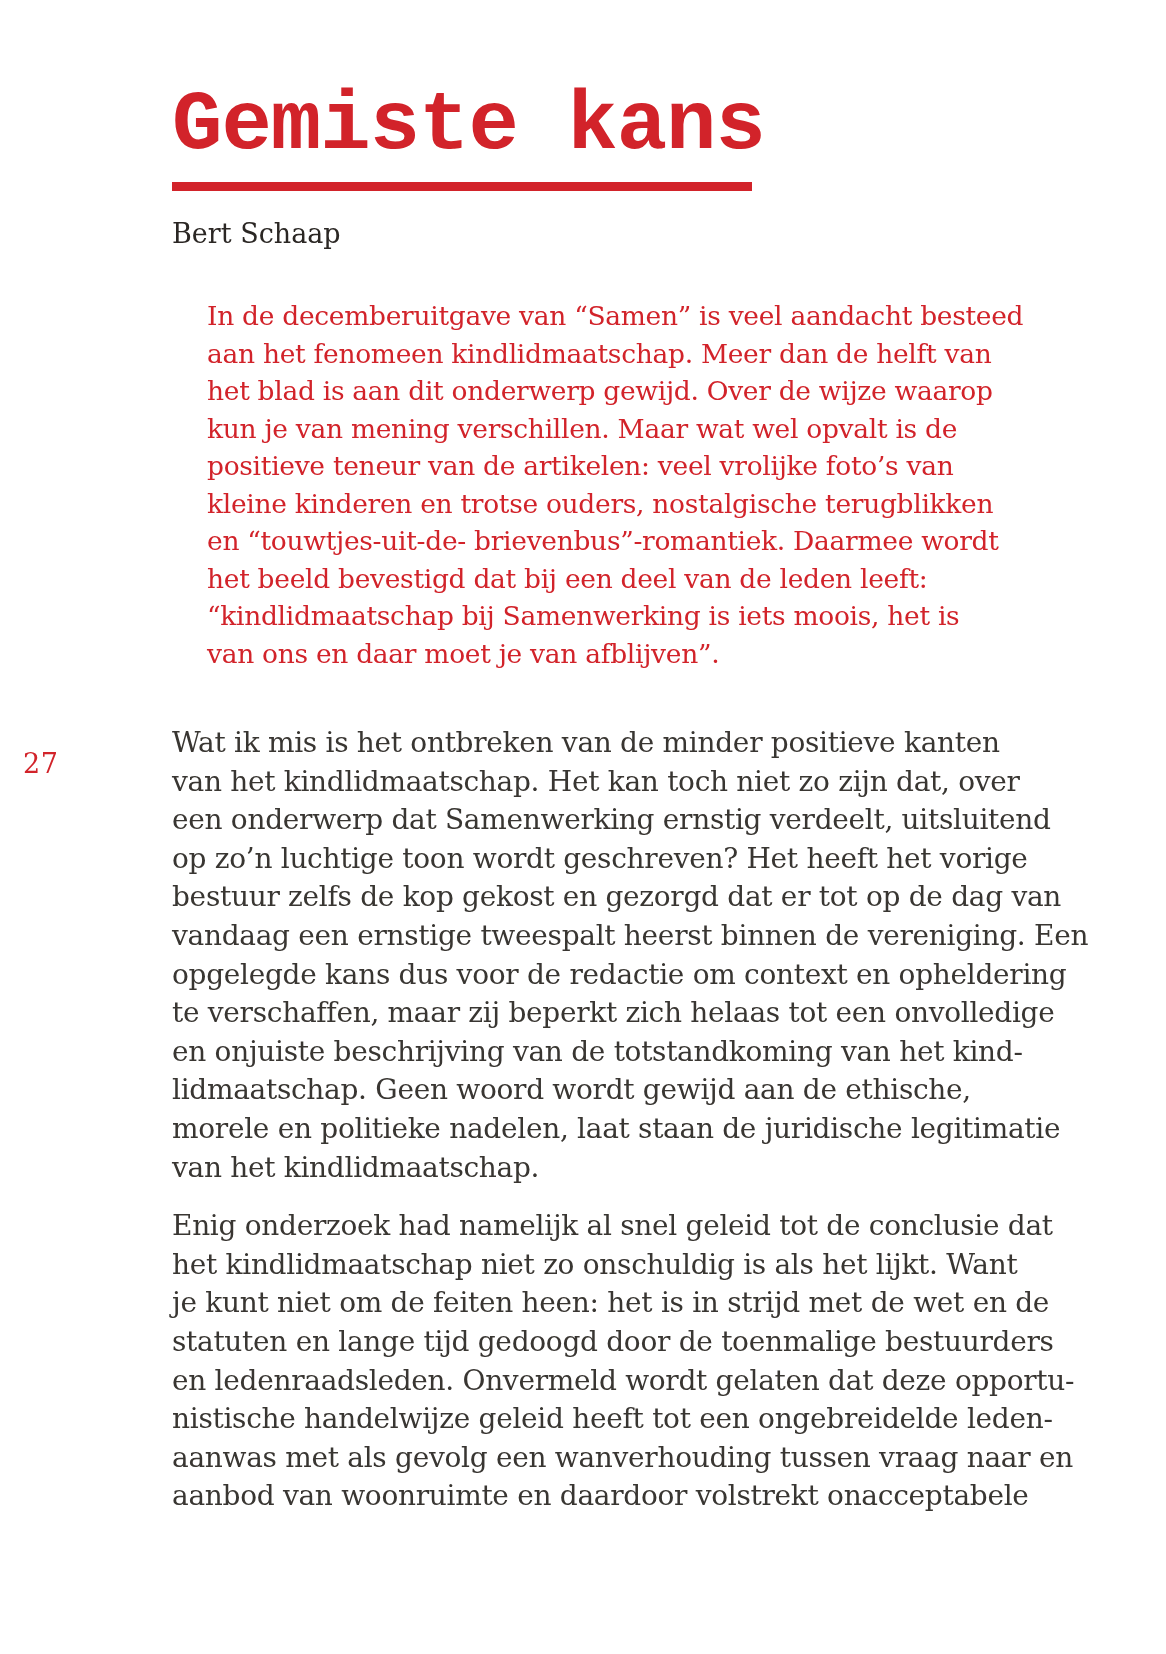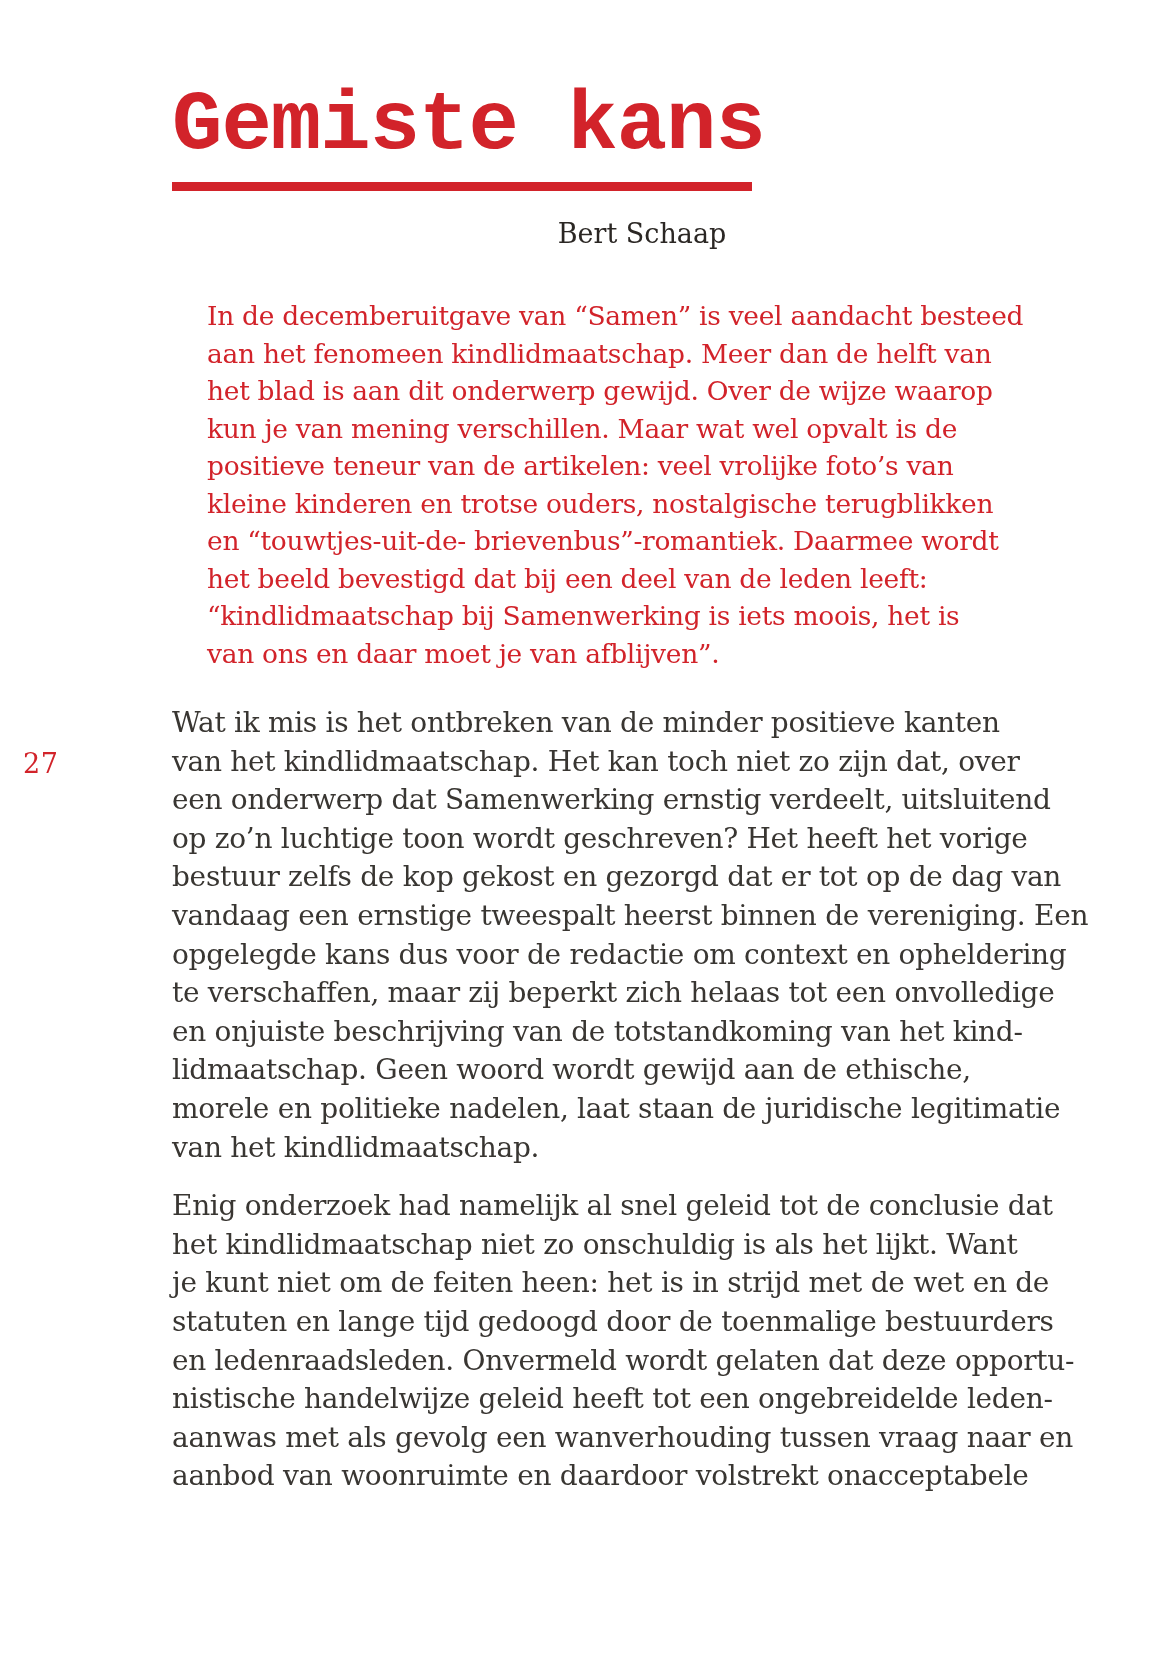--- a/index.html
+++ b/index.html
@@ -50,41 +50,40 @@
     width: 580px;
     height: 9px;
     background: #d2232a;
     margin-top: 14px;
   }
   .author {
     margin-top: 25px;
     font-size: 27px;
     line-height: 1.3;
     color: #2b2724;
-    text-align: center;
   }
   .intro {
     margin-top: 46px;
     margin-left: 35px;
     font-size: 26.5px;
     font-weight: 400;
     color: #d2232a;
     line-height: 37.5px;
     letter-spacing: -0.3px;
     white-space: pre;
   }
   .body-paragraph {
     font-size: 28px;
     color: #393632;
     line-height: 38.6px;
     letter-spacing: -0.3px;
     white-space: pre;
   }
   .body-paragraph.first {
-    margin-top: 32px;
+    margin-top: 52px;
   }
   .body-paragraph.second {
     margin-top: 20px;
   }
 </style>
 </head>
 <body>
 
 <div class="page">
 

